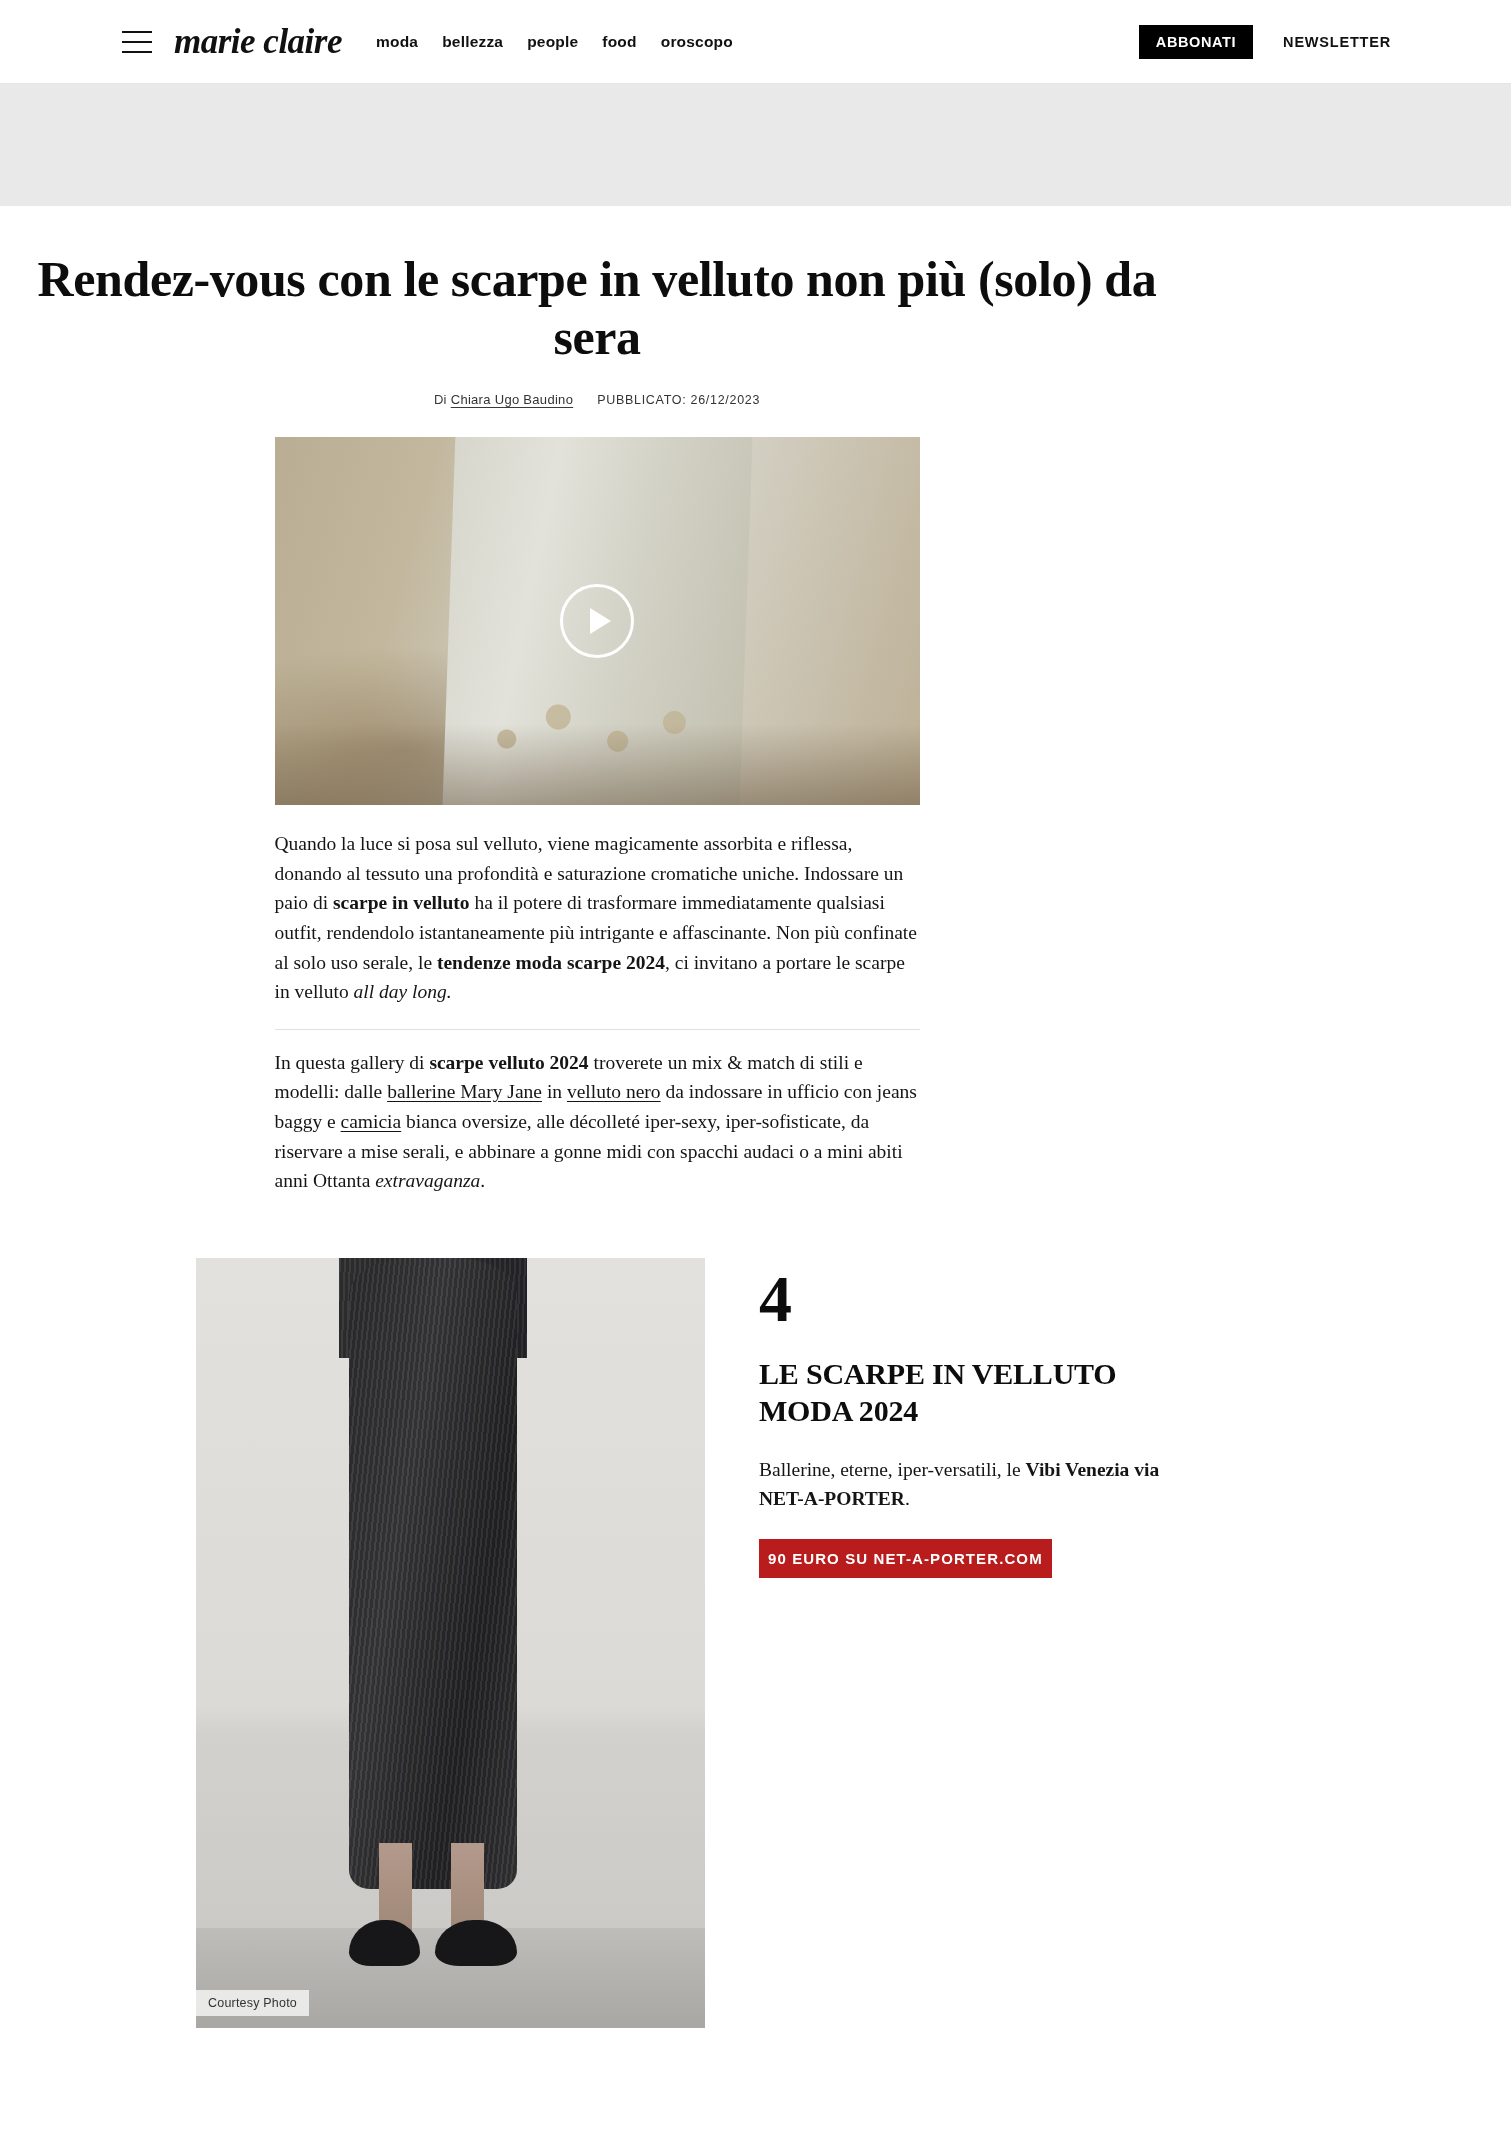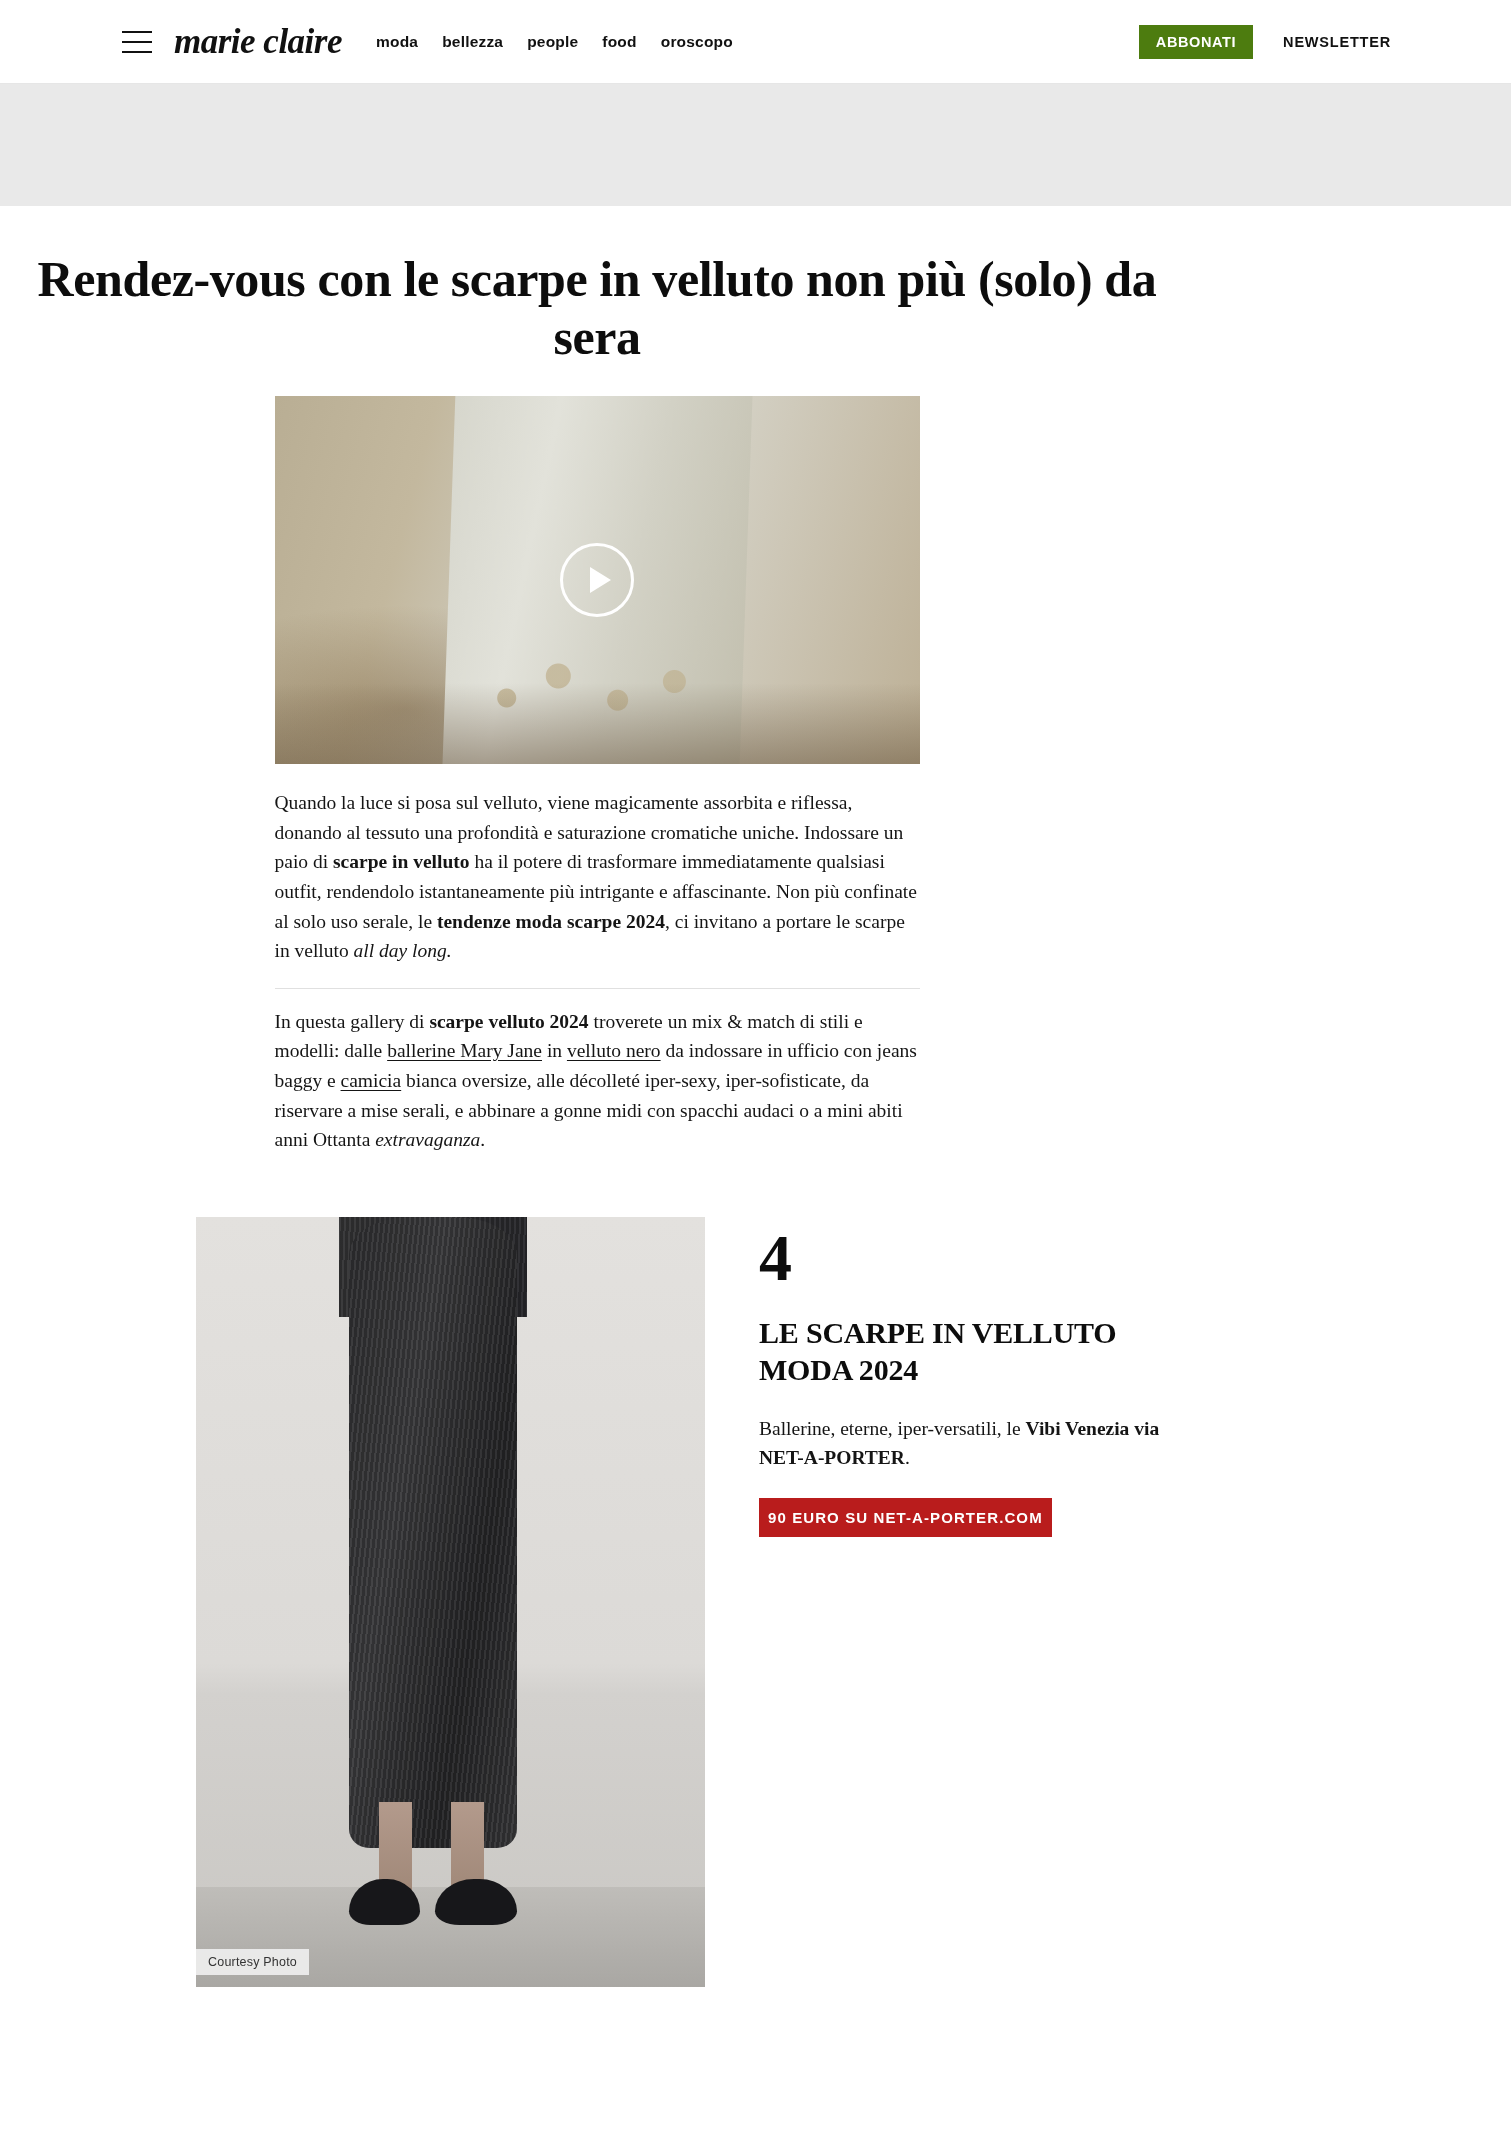--- a/index.html
+++ b/index.html
@@ -59,21 +59,21 @@
   .header-right {
     position: absolute;
     right: 120px;
     top: 50%;
     transform: translateY(-50%);
     display: flex;
     align-items: center;
     gap: 30px;
   }
   .subscribe-btn {
-    background: #4d7c0f;
+    background: #000000;
     color: #fff;
     font-size: 14.5px;
     font-weight: 700;
     letter-spacing: 0.6px;
     padding: 9px 17px;
     border: none;
     cursor: pointer;
     margin-left: 45px;
   }
   .newsletter-link {
@@ -346,20 +346,27 @@
   </div>
 </div>
 
 <div class="ad-strip"></div>
 
 <div class="article">
 
   <h1 class="title">Rendez-vous con le scarpe in velluto non più (solo) da sera</h1>
 
 
+  <div class="byline">
+    <div class="author">
+      <span>Di</span>
+      <u><a href="#" style="color:#333;text-decoration:none">Chiara Ugo Baudino</a></u>
+    </div>
+    <div class="pubdate">PUBBLICATO: 26/12/2023</div>
+  </div>
 
   <div class="video-wrap">
     <div class="video-bg"></div>
     <div class="video-fabric"></div>
     <div class="video-embroidery"></div>
     <div class="video-shadow"></div>
     <div class="play-btn">
       <div class="play-tri"></div>
     </div>
   </div>

